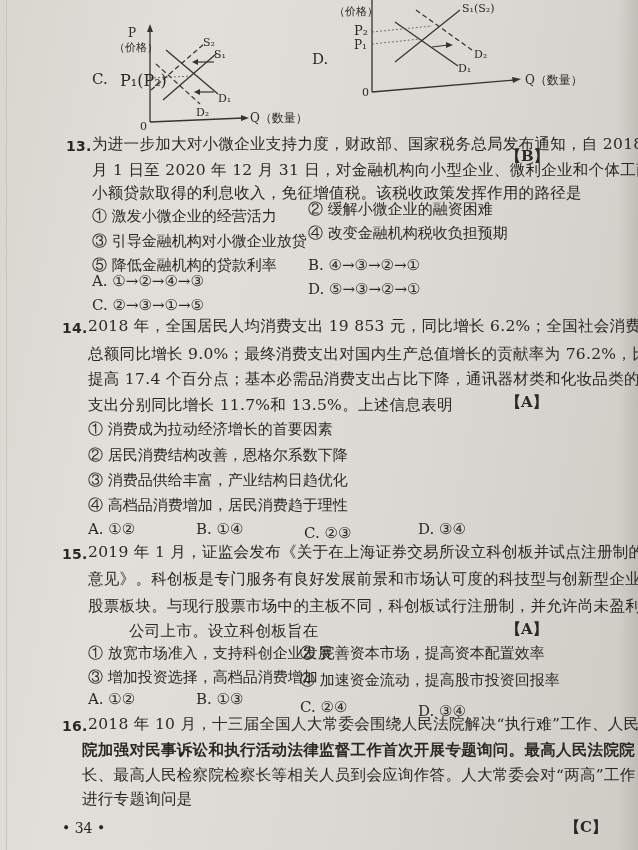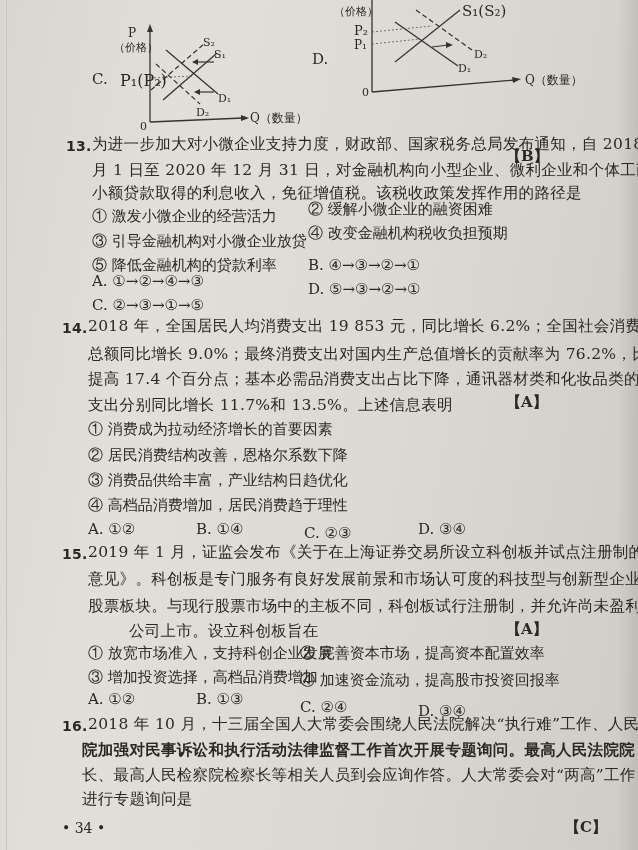--- a/index.html
+++ b/index.html
@@ -83,21 +83,21 @@
       <line x1="22" y1="48" x2="70" y2="43" stroke="#555" stroke-width="0.8" stroke-dasharray="2,2"></line>
 
       <line x1="82" y1="51" x2="98" y2="49" stroke="#333" stroke-width="1.2"></line>
       <polygon points="96,46 103,49 96,52" fill="#333"></polygon>
     </svg>
     <span style="position:absolute; left:-16px; top:8px; font-size:11px;">（价格）</span>
     <span style="position:absolute; left:4px; top:27px; font-size:13px;">P₂</span>
     <span style="position:absolute; left:4px; top:42px; font-size:12px;">P₁</span>
     <span style="position:absolute; left:12px; top:90px; font-size:11px;">0</span>
     <span style="position:absolute; left:175px; top:76px; font-size:12px;">Q（数量）</span>
-    <span style="position:absolute; left:112px; top:6px; font-size:15px;">S₁(S₂)</span>
+    <span style="position:absolute; left:112px; top:6px; font-size:11px;">S₁(S₂)</span>
     <span style="position:absolute; left:124px; top:52px; font-size:11px;">D₂</span>
     <span style="position:absolute; left:108px; top:66px; font-size:11px;">D₁</span>
   </div>
 
   <div>
     <span class="line qnum" style="left:66px; top:138px;">13.</span>
     <span class="line" style="left:92px; top:134px;">为进一步加大对小微企业支持力度，财政部、国家税务总局发布通知，自 2018 年 9</span>
     <span class="line" style="left:92px; top:160px;">月 1 日至 2020 年 12 月 31 日，对金融机构向小型企业、微利企业和个体工商户发放</span>
     <span class="answer" style="left:506px; top:147px;">【B】</span>
     <span class="line" style="left:92px; top:183px;">小额贷款取得的利息收入，免征增值税。该税收政策发挥作用的路径是</span>

